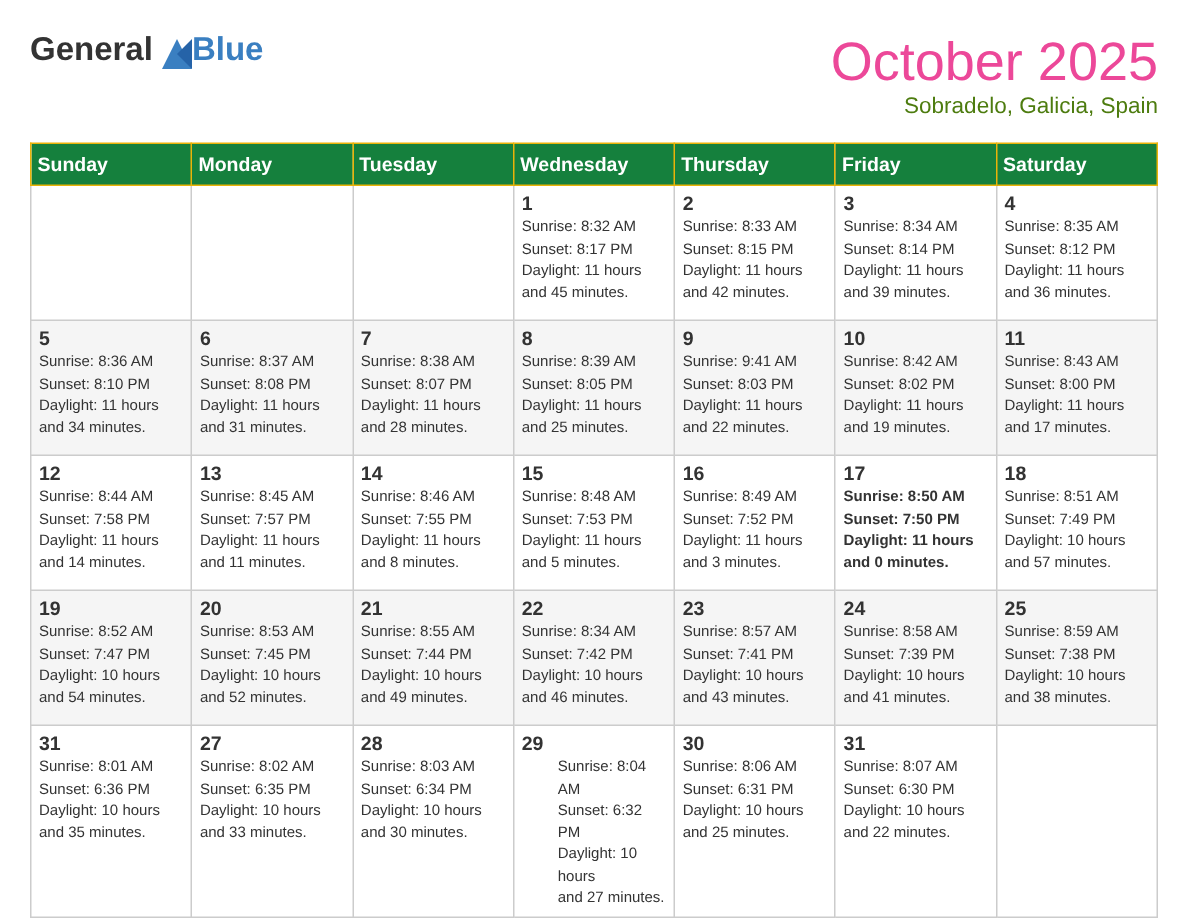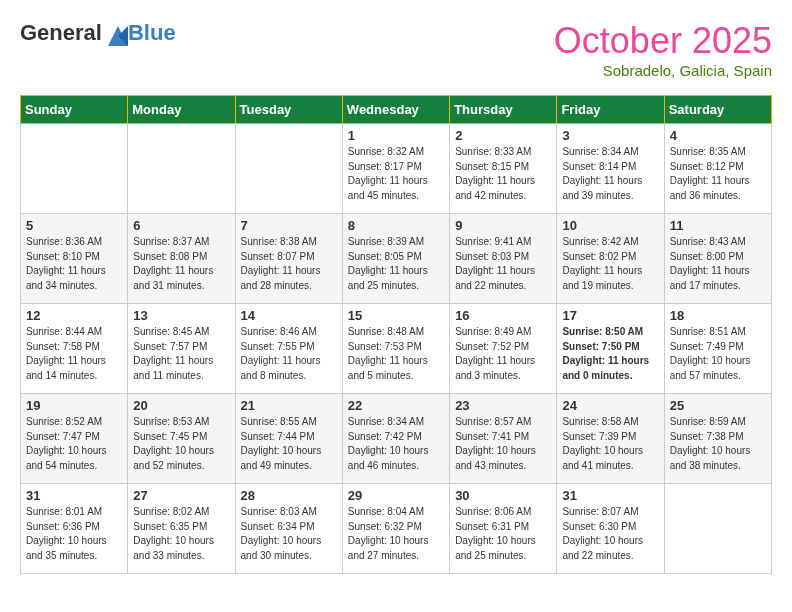--- a/index.html
+++ b/index.html
@@ -313,21 +313,21 @@
         </td>
         <td>
           <span class="day-number">28</span>
           <div class="day-info" style="white-space: pre-line;">Sunrise: 8:03 AM
 Sunset: 6:34 PM
 Daylight: 10 hours
 and 30 minutes.</div>
         </td>
         <td>
           <span class="day-number">29</span>
-          <div class="day-info" style="white-space: pre-line;">Sunrise: 8:04 AM
+          <div class="day-info" style="white-space: pre-line; margin-left: 24px;">Sunrise: 8:04 AM
 Sunset: 6:32 PM
 Daylight: 10 hours
 and 27 minutes.</div>
         </td>
         <td>
           <span class="day-number">30</span>
           <div class="day-info" style="white-space: pre-line;">Sunrise: 8:06 AM
 Sunset: 6:31 PM
 Daylight: 10 hours
 and 25 minutes.</div>

